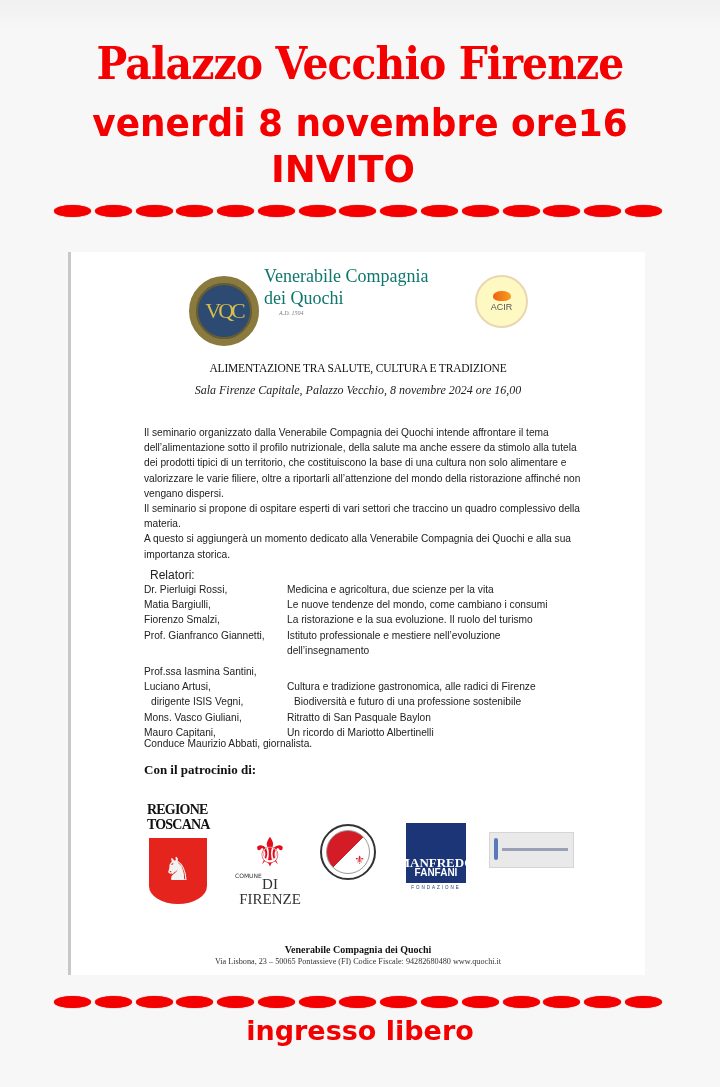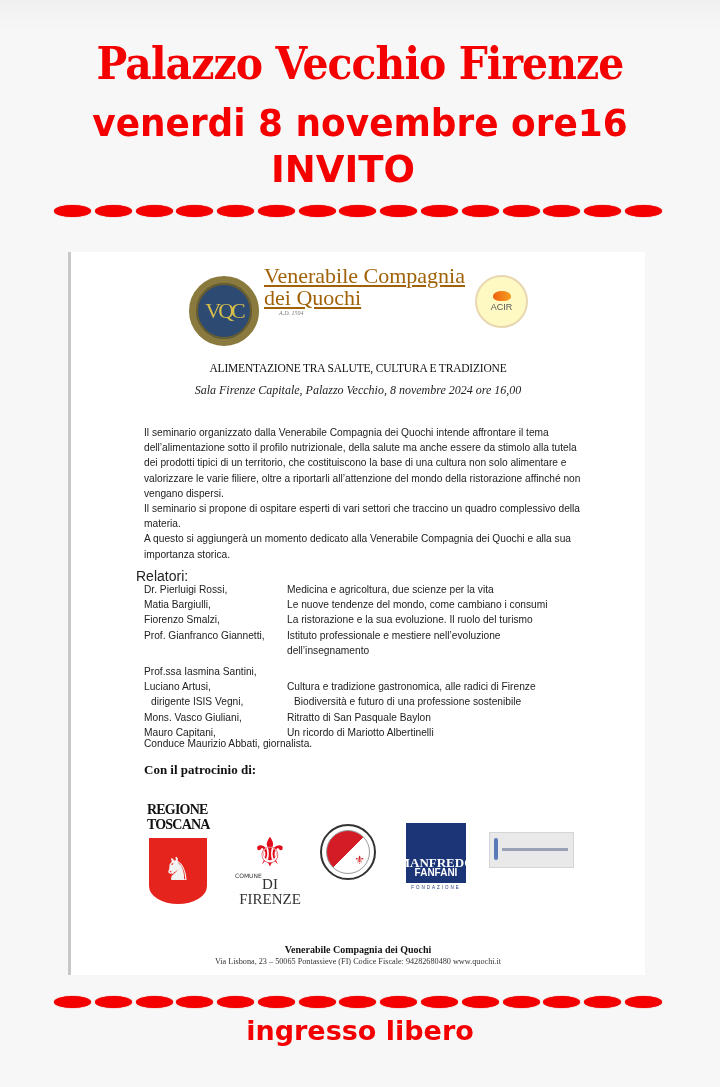--- a/index.html
+++ b/index.html
@@ -46,21 +46,21 @@
   #vcq-logo {
     position:absolute; left:118px; top:24px; width:70px; height:70px;
     border-radius:50%; background:#2d4a73;
     border:7px solid #8a7a3e; box-sizing:border-box;
     display:flex; align-items:center; justify-content:center;
     box-shadow: inset 0 0 0 2px #6b5e2a;
   }
   #vcq-logo span { color:#d8bf4a; font-family:"Liberation Serif", serif; font-size:22px; letter-spacing:-3px; }
   #org-name {
     position:absolute; left:193px; top:13px; width:240px;
-    font-size:22px; line-height:22px; color:#a16207;text-decoration:underline;
+    font-size:18px; line-height:22px; color:#0f766e;
   }
   #org-year {
     position:absolute; left:208px; top:58px; font-size:6px; font-style:italic; color:#777;
   }
   #acir-logo {
     position:absolute; left:404px; top:23px; width:53px; height:53px; border-radius:50%;
     border:2px solid #e8d7b0; box-sizing:border-box; background:#fef9c3;
     display:flex; flex-direction:column; align-items:center; justify-content:center;
   }
   #acir-logo .flame { width:18px; height:10px; background:linear-gradient(90deg,#f06010,#f5a020); border-radius:50% 50% 40% 40%; margin-bottom:1px; }
@@ -72,21 +72,21 @@
   }
   #doc-subtitle {
     position:absolute; left:0; width:100%; top:131px; text-align:center;
     font-size:12px; font-style:italic; color:#222;
   }
   #intro {
     position:absolute; left:73px; top:173px; width:440px;
     font-size:10.2px; line-height:15.2px; color:#222;
   }
   #intro p { margin:0; }
-  #speakers-label { position:absolute; left:65px; top:316px; font-size:14px; color:#222; }
+  #speakers-label { position:absolute; left:79px; top:316px; font-size:12px; color:#222; }
   #speakers { position:absolute; left:73px; top:330px; width:440px; font-size:10.2px; line-height:15.2px; color:#222; }
   .sp-row { display:flex; }
   .sp-name { width:143px; flex:none; }
   .sp-topic { flex:1; }
   .indent { padding-left:7px; }
   #conductor { position:absolute; left:73px; top:486px; font-size:10.2px; color:#222; }
   #patronage { position:absolute; left:73px; top:510px; font-size:13px; font-weight:bold; color:#111; }
 
   .logo { position:absolute; }
   #logo-regione { left:76px; top:550px; width:70px; }

